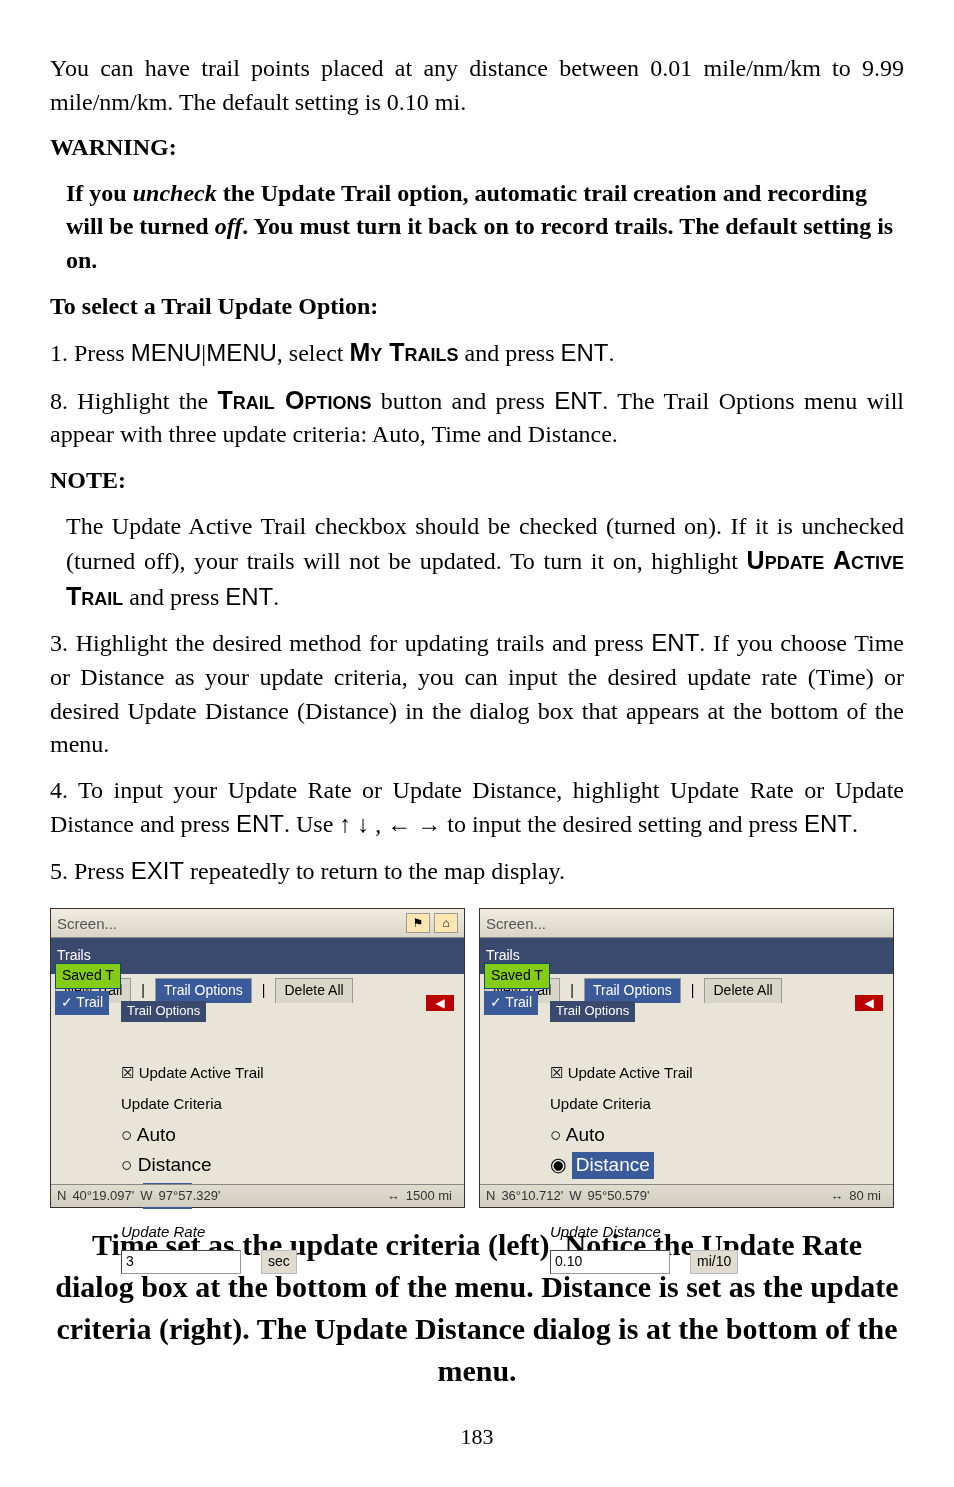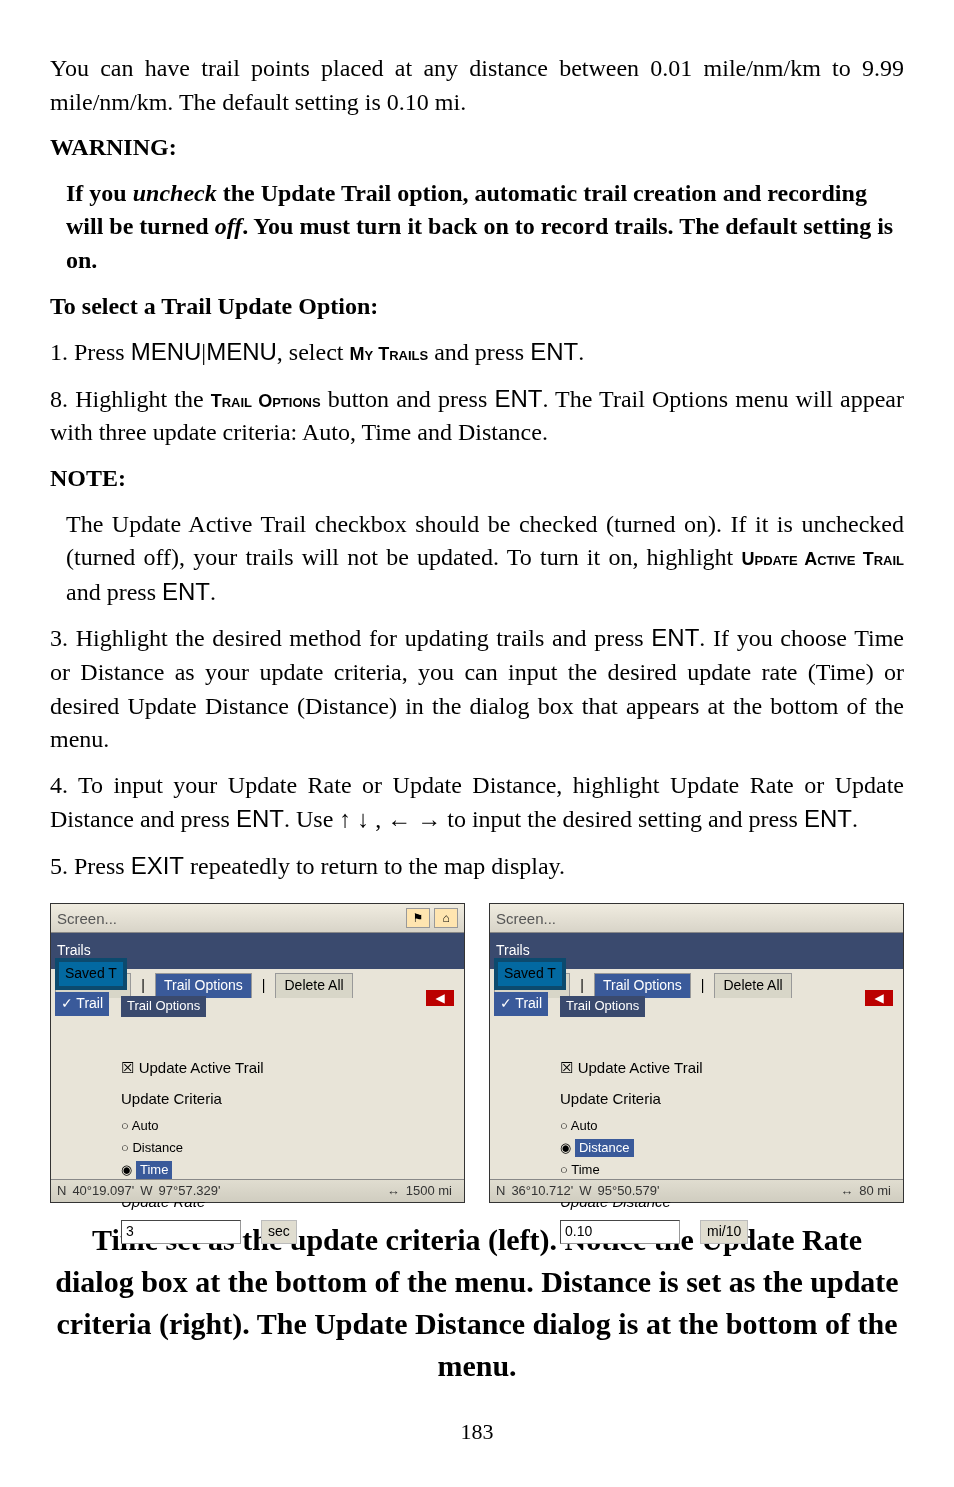--- a/index.html
+++ b/index.html
@@ -10,25 +10,25 @@
       background: #fff;
       padding: 40px 50px;
       margin: 0;
       width: 954px;
       box-sizing: border-box;
     }
     .justify { text-align: justify; }
     .bold { font-weight: bold; }
     .italic { font-style: italic; }
     .sans { font-family: Arial, Helvetica, sans-serif; font-weight: normal; }
-    .sans-small { font-family: Arial, Helvetica, sans-serif; font-weight: bold; font-size: 18px; }
+    .sans-small { font-family: Arial, Helvetica, sans-serif; font-weight: bold; font-size: 25px; }
     .smallcaps { font-variant: small-caps; }
     .indent { margin-left: 16px; }
     p { margin: 12px 0; }
-    .figure-row { display: flex; justify-content: space-between; margin: 20px 0 8px 0; }
+    .figure-row { display: flex; justify-content: flex-start; gap: 14px; margin: 20px 0 8px 0; }
     .screenshot {
       width: 415px;
       height: 300px;
       border: 1px solid #333;
       background: #e8e4d8;
       font-family: Tahoma, Arial, sans-serif;
       font-size: 15px;
       position: relative;
       box-sizing: border-box;
     }
@@ -57,34 +57,34 @@
       background:#d8d6c8; border:1px solid #999; border-bottom:none; padding:2px 8px; font-size:14px;
       display:inline-block;
     }
     .sc-tab.highlighted { background:#3a5a9a; color:#fff; }
     .sc-tab.sep { background:#e8e4d8; border:none; }
     .sc-dropdown-label {
       position:absolute; left:4px; top:54px; width:100px; height:48px;
       font-size:14px;
     }
     .sc-saved {
-      background:#0369a1; border:4px solid #0c4a6e; padding:2px 6px; font-size:14px; display:inline-block;
+      background:#84cc16; border:1px solid #0c4a6e; padding:2px 6px; font-size:14px; display:inline-block;
     }
     .sc-options-label {
       background:#3a4a6e; color:#fff; padding:1px 6px; font-size:13px;
       display:inline-block;
     }
     .sc-trail-chk { margin-top:2px; }
     .sc-panel {
       position:absolute; left:70px; top:90px; width:260px;
       font-size:15px;
     }
     .sc-panel .chkline { margin-bottom:2px;margin-top:40px; }
     .sc-radio-group { margin:6px 0 10px 0; }
-    .sc-radio-group div { padding:2px 0; font-size:13px; }
+    .sc-radio-group div { padding:2px 0; font-size:19px; }
     .sc-radio-sel { background:#3a5a9a; color:#fff; display:inline-block; padding:0 4px; }
     .sc-updlabel { font-size:15px; margin-bottom:8px;font-style:italic; }
     .sc-inputrow { display:flex; align-items:center; }
     .sc-input { background:#fff; border:1px inset #999; padding:1px 4px; width:110px; font-size:14px; }
     .sc-unit { margin-left:20px; font-size:14px; background:#e0ddd0; padding:1px 6px; border:1px solid #bbb; }
     .sc-redarrow {
       position:absolute; right:10px; top:86px; background:#b00; color:#fff; width:28px; height:16px;
       display:flex; align-items:center; justify-content:center; font-size:12px;
     }
     .sc-footer {

